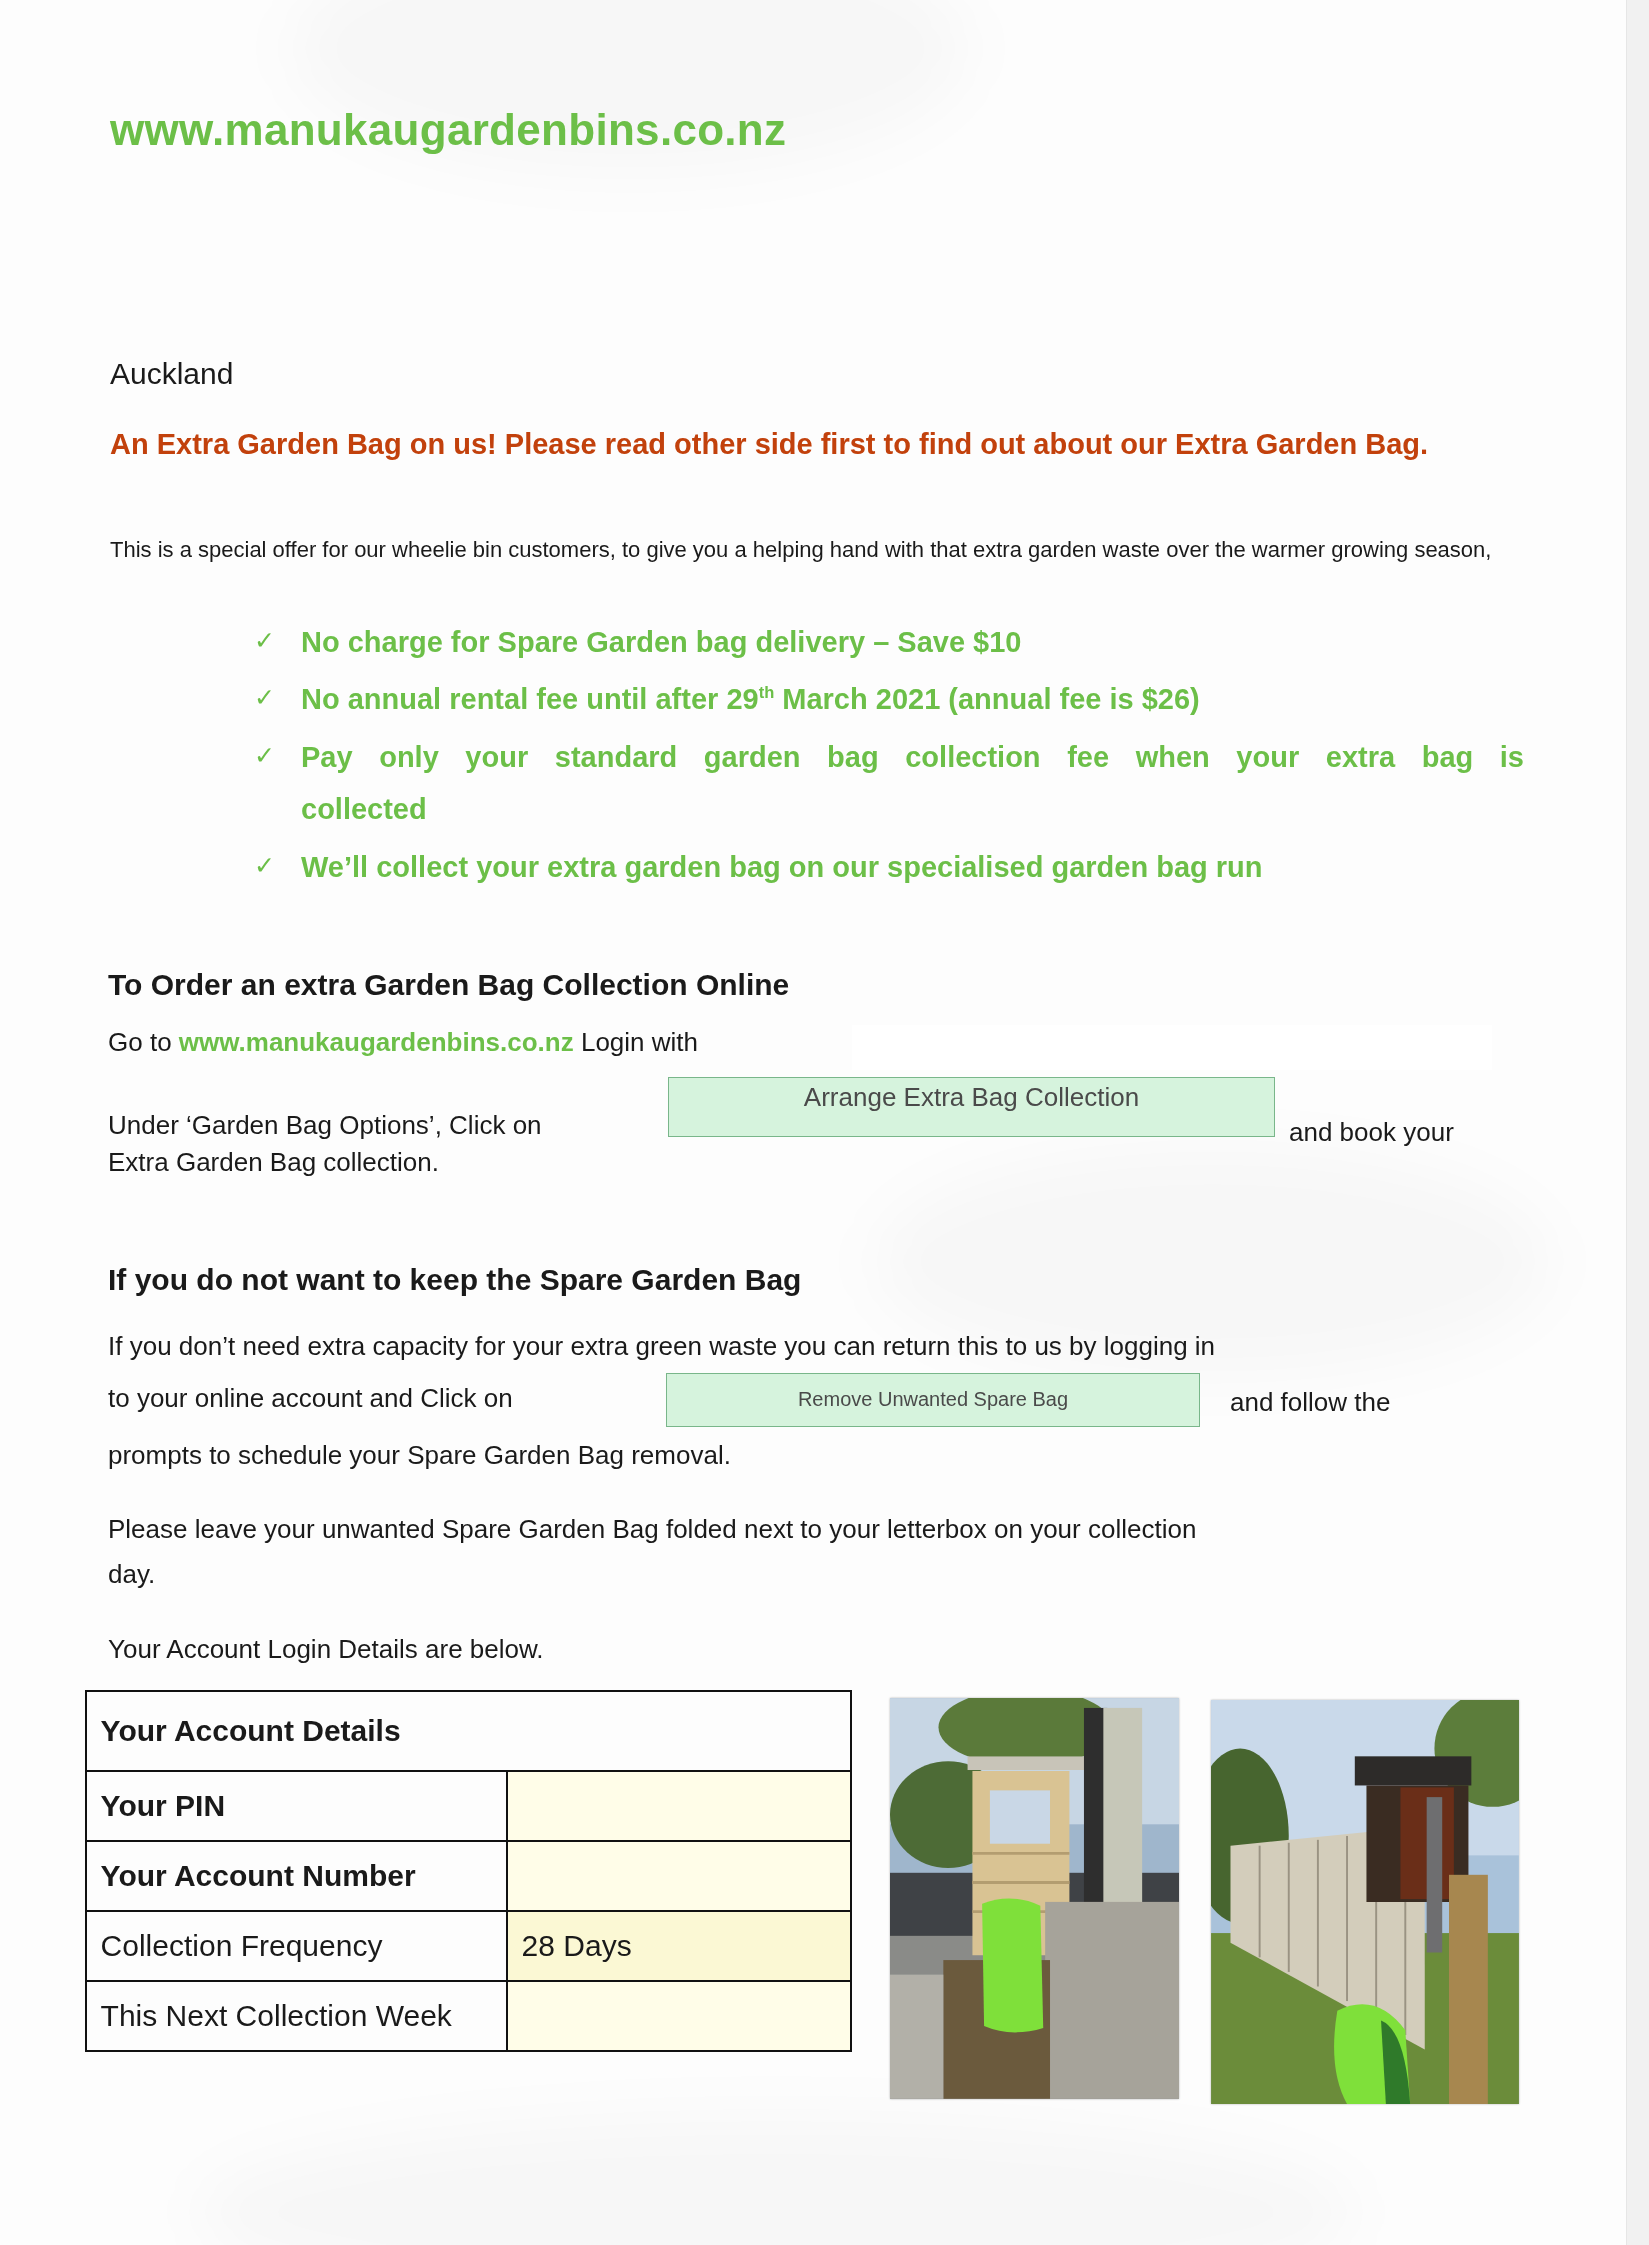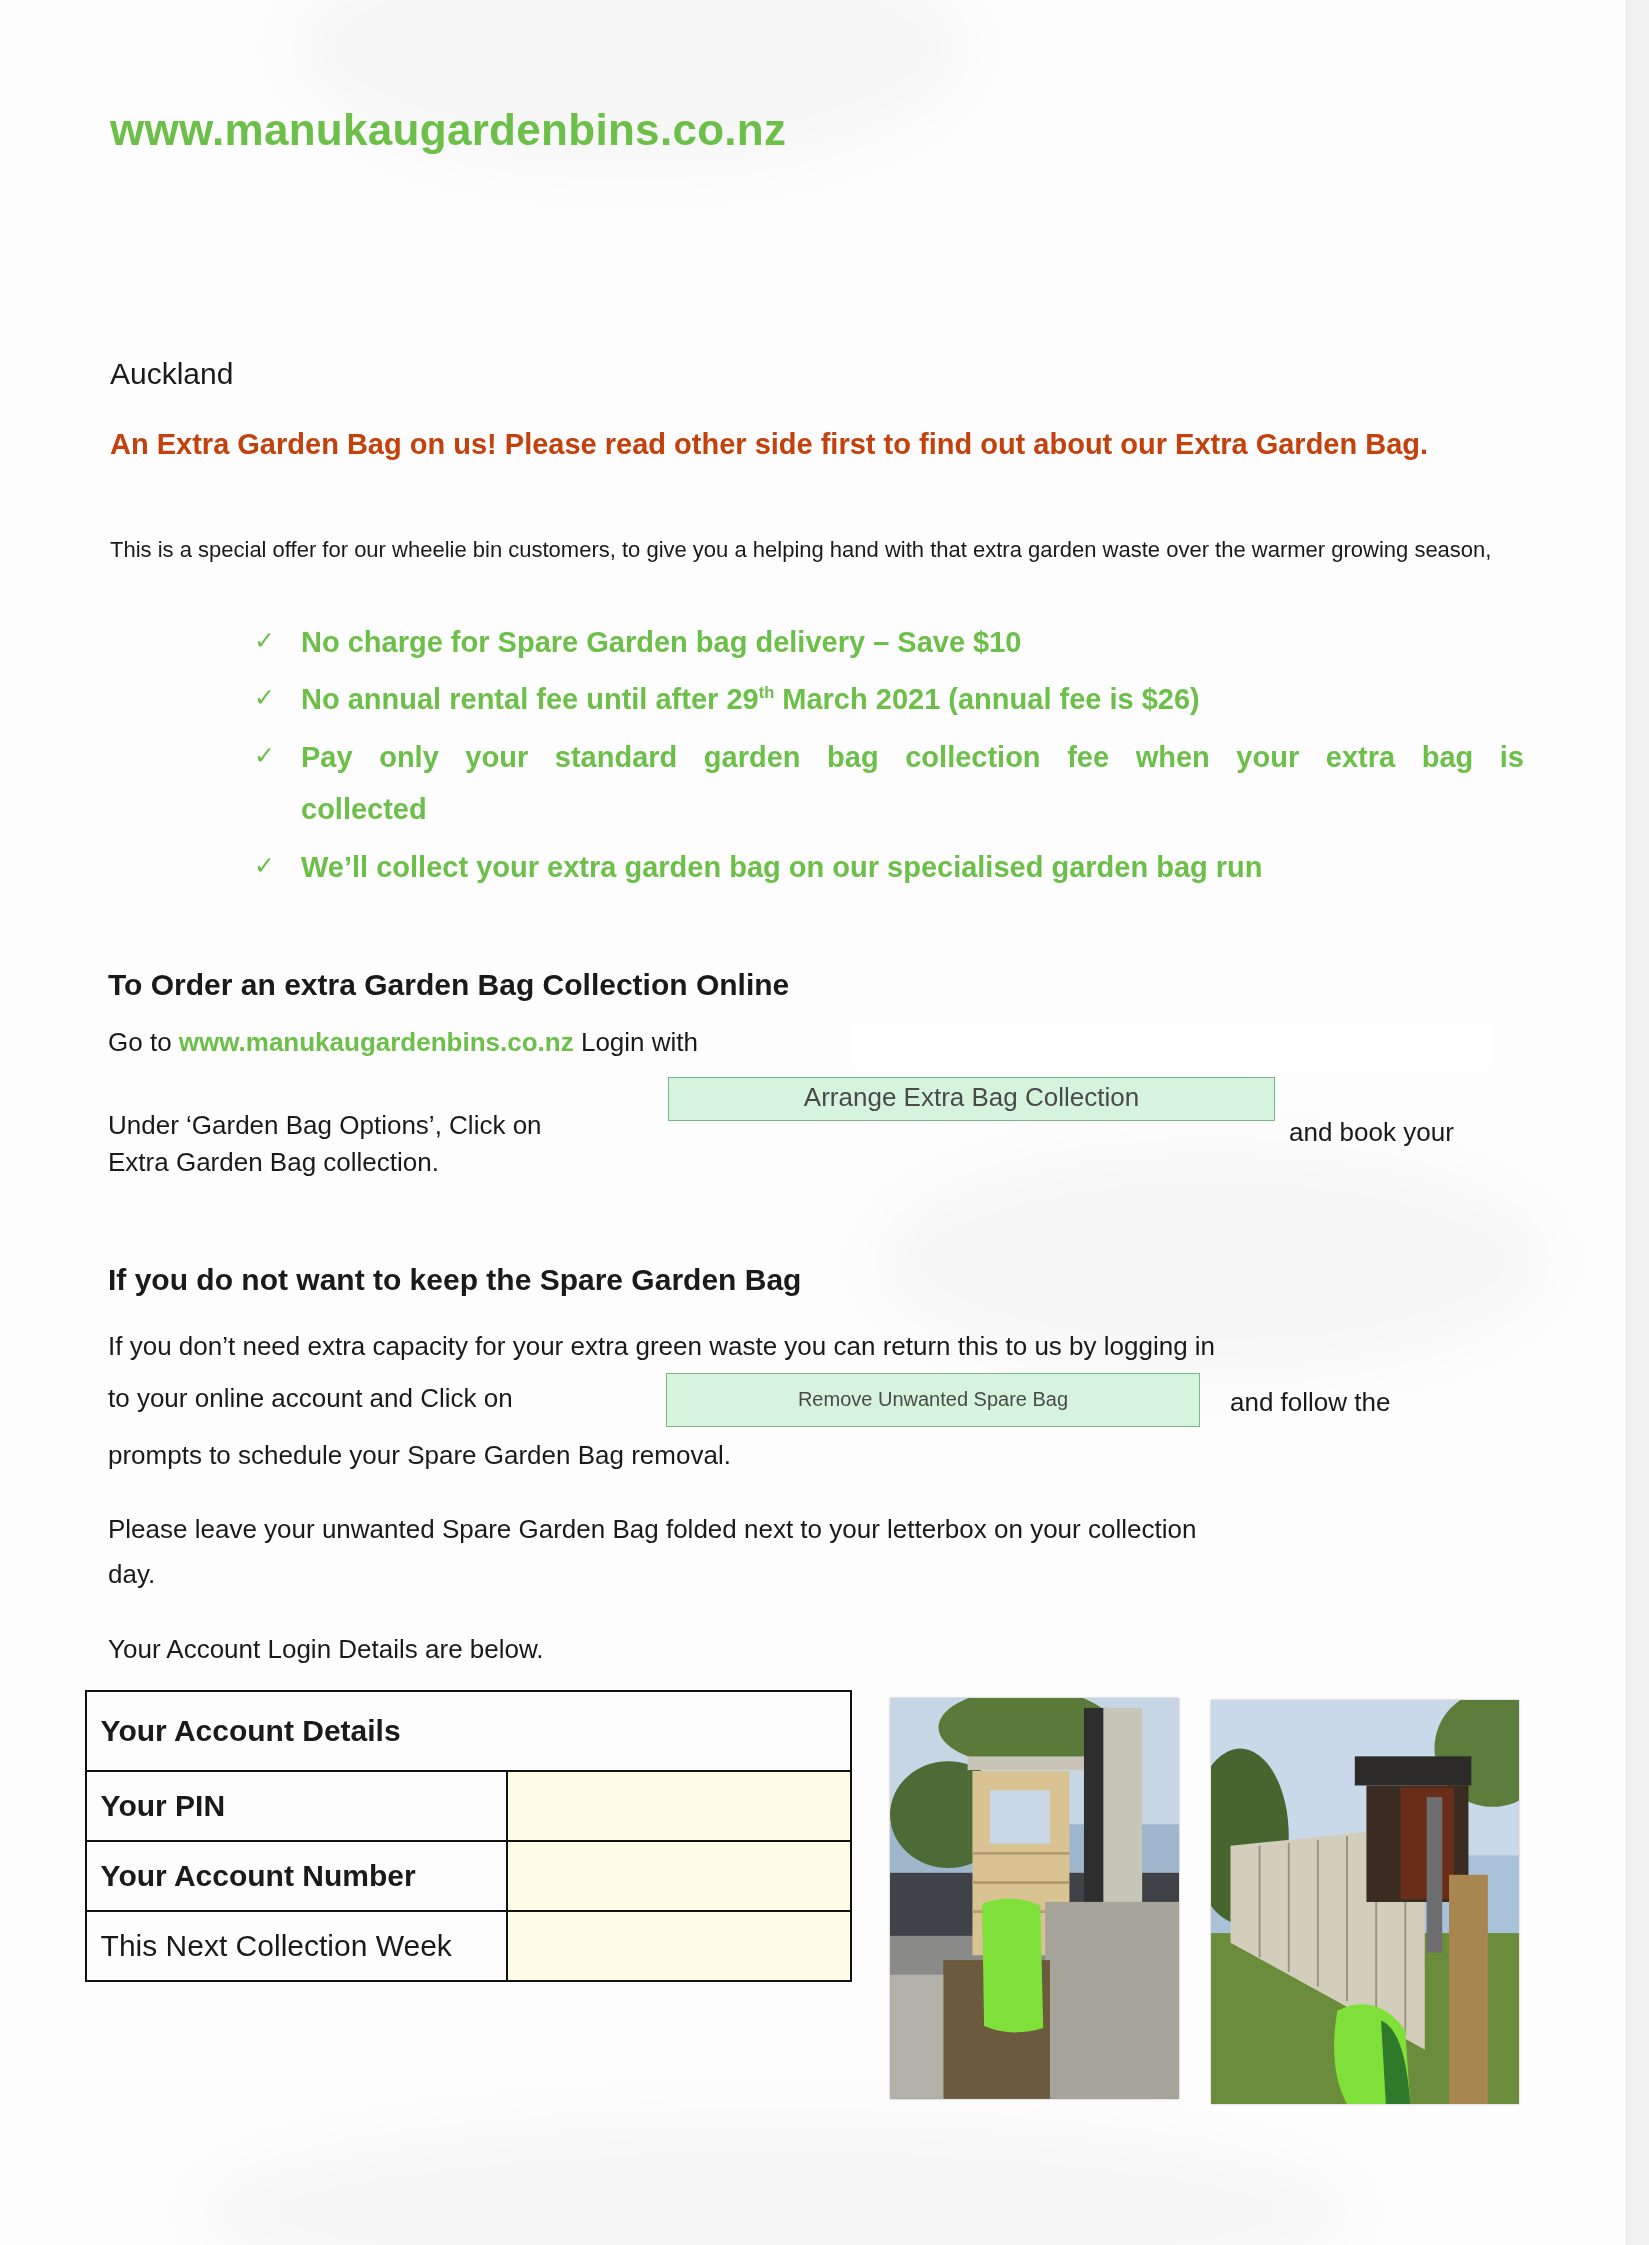--- a/index.html
+++ b/index.html
@@ -37,21 +37,21 @@
   .b3 .btext { width:1223px; white-space:normal; text-align:justify; text-align-last:justify; }
   .b3 .btext2 { position:absolute; left:47px; top:52px; white-space:nowrap; }
   .section-heading { font-size:30px; font-weight:bold; }
   .body-text { font-size:26px; }
   .link-green { color:#6cbf48; font-weight:bold; }
   .green-btn {
     position:absolute; background:#d6f3dd; border:1.9px solid #79b68a;
     color:#4a4a4a; text-align:center; font-family:"Liberation Sans", sans-serif;
     box-sizing:border-box; cursor:pointer;
   }
-  .arrange-btn { left:668px; top:1077px; width:607px; height:44px; font-size:26px; line-height:39px; padding-top:0; }
+  .arrange-btn { left:668px; top:1077px; width:607px; height:60px; font-size:26px; line-height:39px; padding-top:0; }
   .remove-btn { left:666px; top:1373px; width:534px; height:54px; font-size:20px; line-height:50px; }
   .whiteout { position:absolute; left:852px; top:1025px; width:640px; height:45px; background:#ffffff; }
   table.acct {
     position:absolute; left:85px; top:1690px; width:767px; border-collapse:collapse;
     font-size:30px;
   }
   table.acct td {
     border:2.4px solid #111; padding:0 13.6px; height:70px; box-sizing:border-box;
   }
   table.acct tr.hdr td { height:80px; }
@@ -129,20 +129,24 @@
   </tr>
   <tr>
     <td class="lbl bold">Your PIN</td>
     <td class="val"></td>
   </tr>
   <tr>
     <td class="lbl bold">Your Account Number</td>
     <td class="val"></td>
   </tr>
   <tr>
+    <td class="lbl">Collection Frequency</td>
+    <td class="val filled">28 Days</td>
+  </tr>
+  <tr>
     <td class="lbl">This Next Collection Week</td>
     <td class="val"></td>
   </tr>
 </tbody>
   </table>
 
 <div class="photo photo-left">
   <svg width="289" height="401" viewBox="0 0 298 413">
     <rect x="0" y="0" width="298" height="413" fill="#9fb6cc"></rect>
     <rect x="0" y="0" width="298" height="130" fill="#c7d6e4"></rect>

